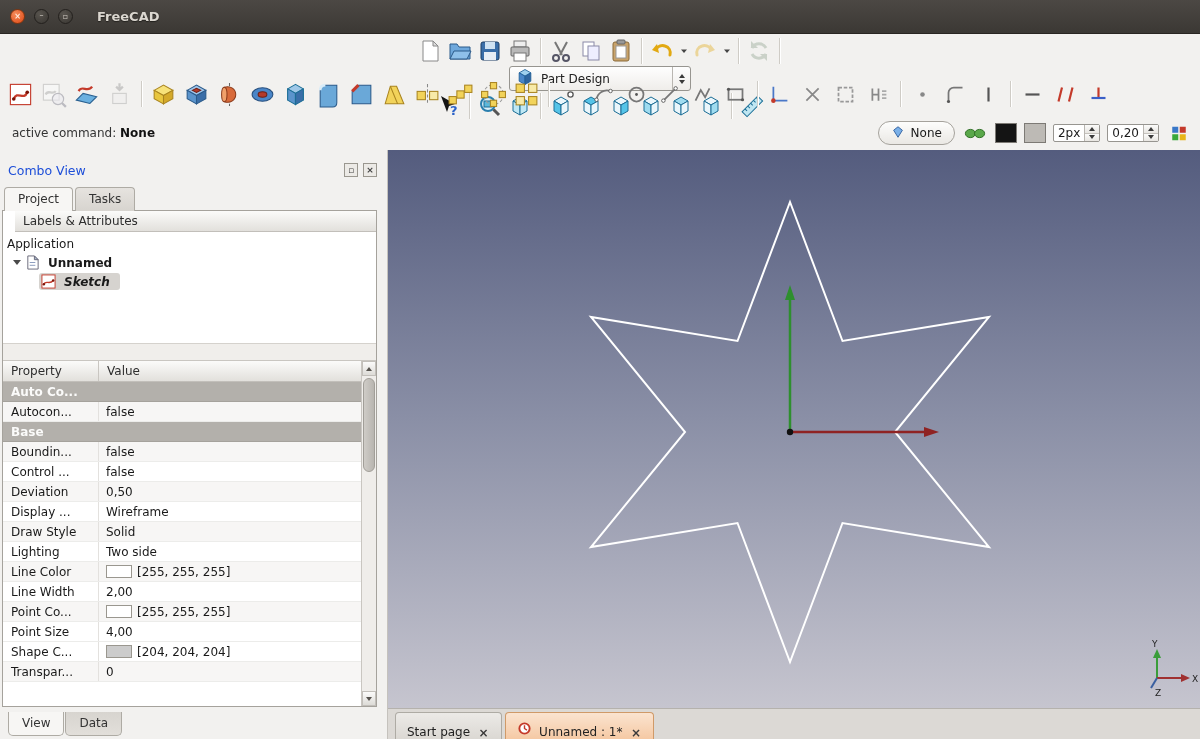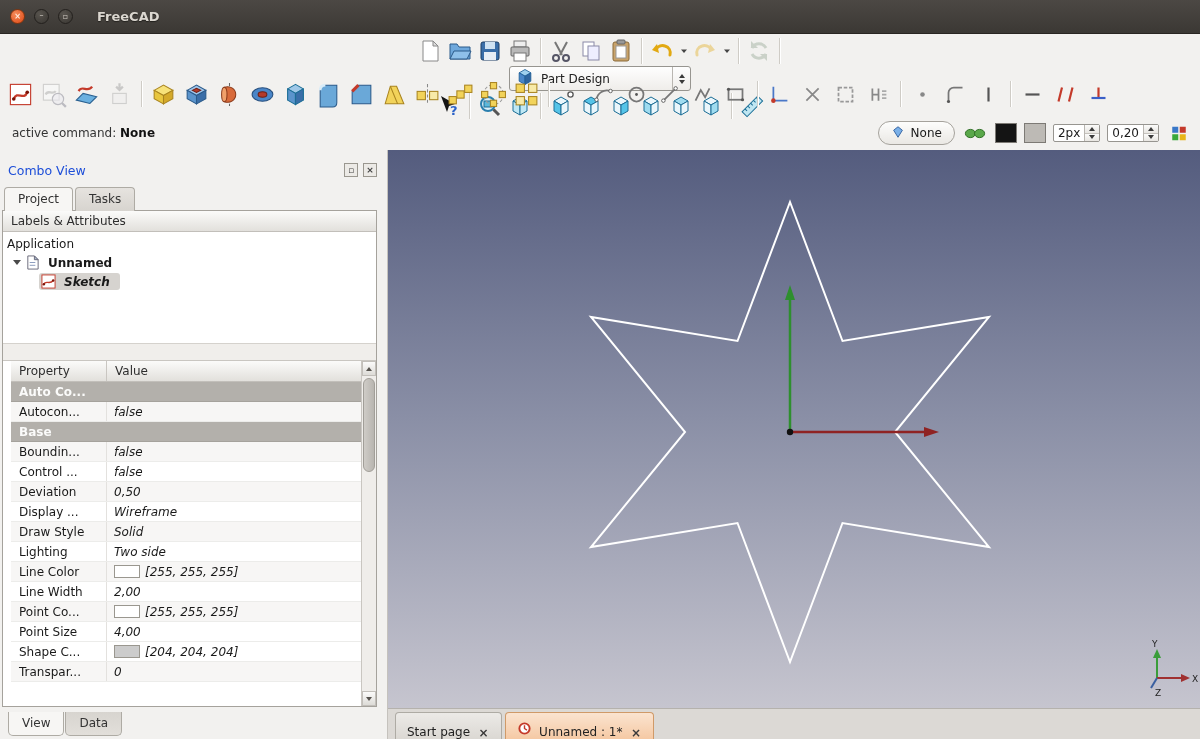--- a/index.html
+++ b/index.html
@@ -76,46 +76,46 @@
     text-align:center;color:#444;box-sizing:border-box;}
   .cv-btn.float::after{content:"▫";}
   .cv-btn.closex::after{content:"×";font-weight:bold;}
   .cv-tabs{position:absolute;top:37px;left:4px;height:24px;display:flex;z-index:2;}
   .cv-tab{padding:4px 13px 3px;border:1px solid #aeaba4;border-bottom:none;border-radius:4px 4px 0 0;
     background:linear-gradient(#e6e3df,#d7d4cf);margin-right:2px;color:#333;}
   .cv-tab.active{background:#f7f6f4;position:relative;top:0;}
   .cv-content{position:absolute;top:60px;left:2px;right:10px;bottom:32px;border:1px solid #a5a29c;
     background:#fff;display:flex;flex-direction:column;box-sizing:border-box;}
   .la-header{height:21px;box-sizing:border-box;background:linear-gradient(#fbfbfa,#e2e0dc);
-    border-bottom:1px solid #c2bfba;padding:3px 8px;color:#2e2e2e;}
+    border-bottom:1px solid #c2bfba;padding:3px 8px;color:#2e2e2e;margin-left:12px;}
   .tree{height:112px;background:#fff;border-bottom:1px solid #d5d2cd;padding-top:2px;box-sizing:border-box;}
   .tree-row{height:19px;display:flex;align-items:center;white-space:nowrap;}
   .tree-row .lbl{padding:0 4px;}
   .tree-row.app{}
   .tree-row.doc{padding-left:8px;font-weight:bold;}
   .tree-row.sk{padding-left:36px;font-weight:bold;}
   .expander{width:12px;height:12px;display:flex;align-items:center;justify-content:center;margin-right:2px;}
   .expander::after{content:"";width:0;height:0;border-left:4px solid transparent;border-right:4px solid transparent;border-top:5px solid #4a4a4a;}
   .tree-ic{width:15px;height:15px;margin-right:4px;display:inline-flex;}
   .tree-ic svg{width:15px;height:15px;}
   .hl{background:#d6d3cf;border-radius:3px;padding:1px 6px 1px 2px;display:inline-flex;align-items:center;font-style:italic;}
   .tree-gap{height:16px;background:#f0eeeb;border-bottom:1px solid #c9c6c1;}
 
-  .prop-wrap{flex:1;display:flex;min-height:0;margin-left:8px;}
+  .prop-wrap{flex:1;display:flex;min-height:0;}
   .prop-table{flex:1;display:flex;flex-direction:column;min-width:0;}
   .prop-header{display:flex;height:21px;box-sizing:border-box;background:linear-gradient(#fbfbfa,#e2e0dc);
     border-bottom:1px solid #c2bfba;color:#2e2e2e;}
   .prop-header .hname{width:96px;padding:3px 0 0 8px;border-right:1px solid #c9c6c1;box-sizing:border-box;}
   .prop-header .hvalue{flex:1;padding:3px 0 0 8px;}
   .prop-rows{flex:1;overflow:hidden;}
   .prop-row{display:flex;height:20px;line-height:20px;border-bottom:1px solid #ececea;box-sizing:border-box;}
   .prop-row.alt{background:#f7f6f5;}
   .prop-row .pname{width:96px;padding-left:8px;border-right:1px solid #e3e1de;box-sizing:border-box;
     overflow:hidden;white-space:nowrap;}
-  .prop-row .pvalue{flex:1;padding-left:7px;display:flex;align-items:center;gap:5px;overflow:hidden;white-space:nowrap;font-style:italic;}
+  .prop-row .pvalue{flex:1;padding-left:7px;display:flex;align-items:center;gap:5px;overflow:hidden;white-space:nowrap;}
   .prop-row.group{background:#b3b0ab;color:#fbfbfa;font-weight:bold;padding-left:8px;border-bottom:1px solid #a5a29c;}
   .swatch{width:26px;height:13px;border:1px solid #9a978f;box-sizing:border-box;display:inline-block;}
 
   .vscroll{width:15px;background:#efedea;border-left:1px solid #c9c6c1;display:flex;flex-direction:column;box-sizing:border-box;}
   .sb-btn{height:15px;display:flex;align-items:center;justify-content:center;background:linear-gradient(#fbfbfa,#dddbd7);border:1px solid #c2bfba;box-sizing:border-box;}
   .sb-track{flex:1;position:relative;}
   .sb-thumb{position:absolute;left:1px;right:1px;top:2px;height:92px;border-radius:6px;
     background:linear-gradient(90deg,#cfccc7,#b8b5b0);border:1px solid #a19e98;}
   .sb-btn .tri-up{border-bottom-color:#55524d;}
   .sb-btn .tri-down{border-top-color:#55524d;}

